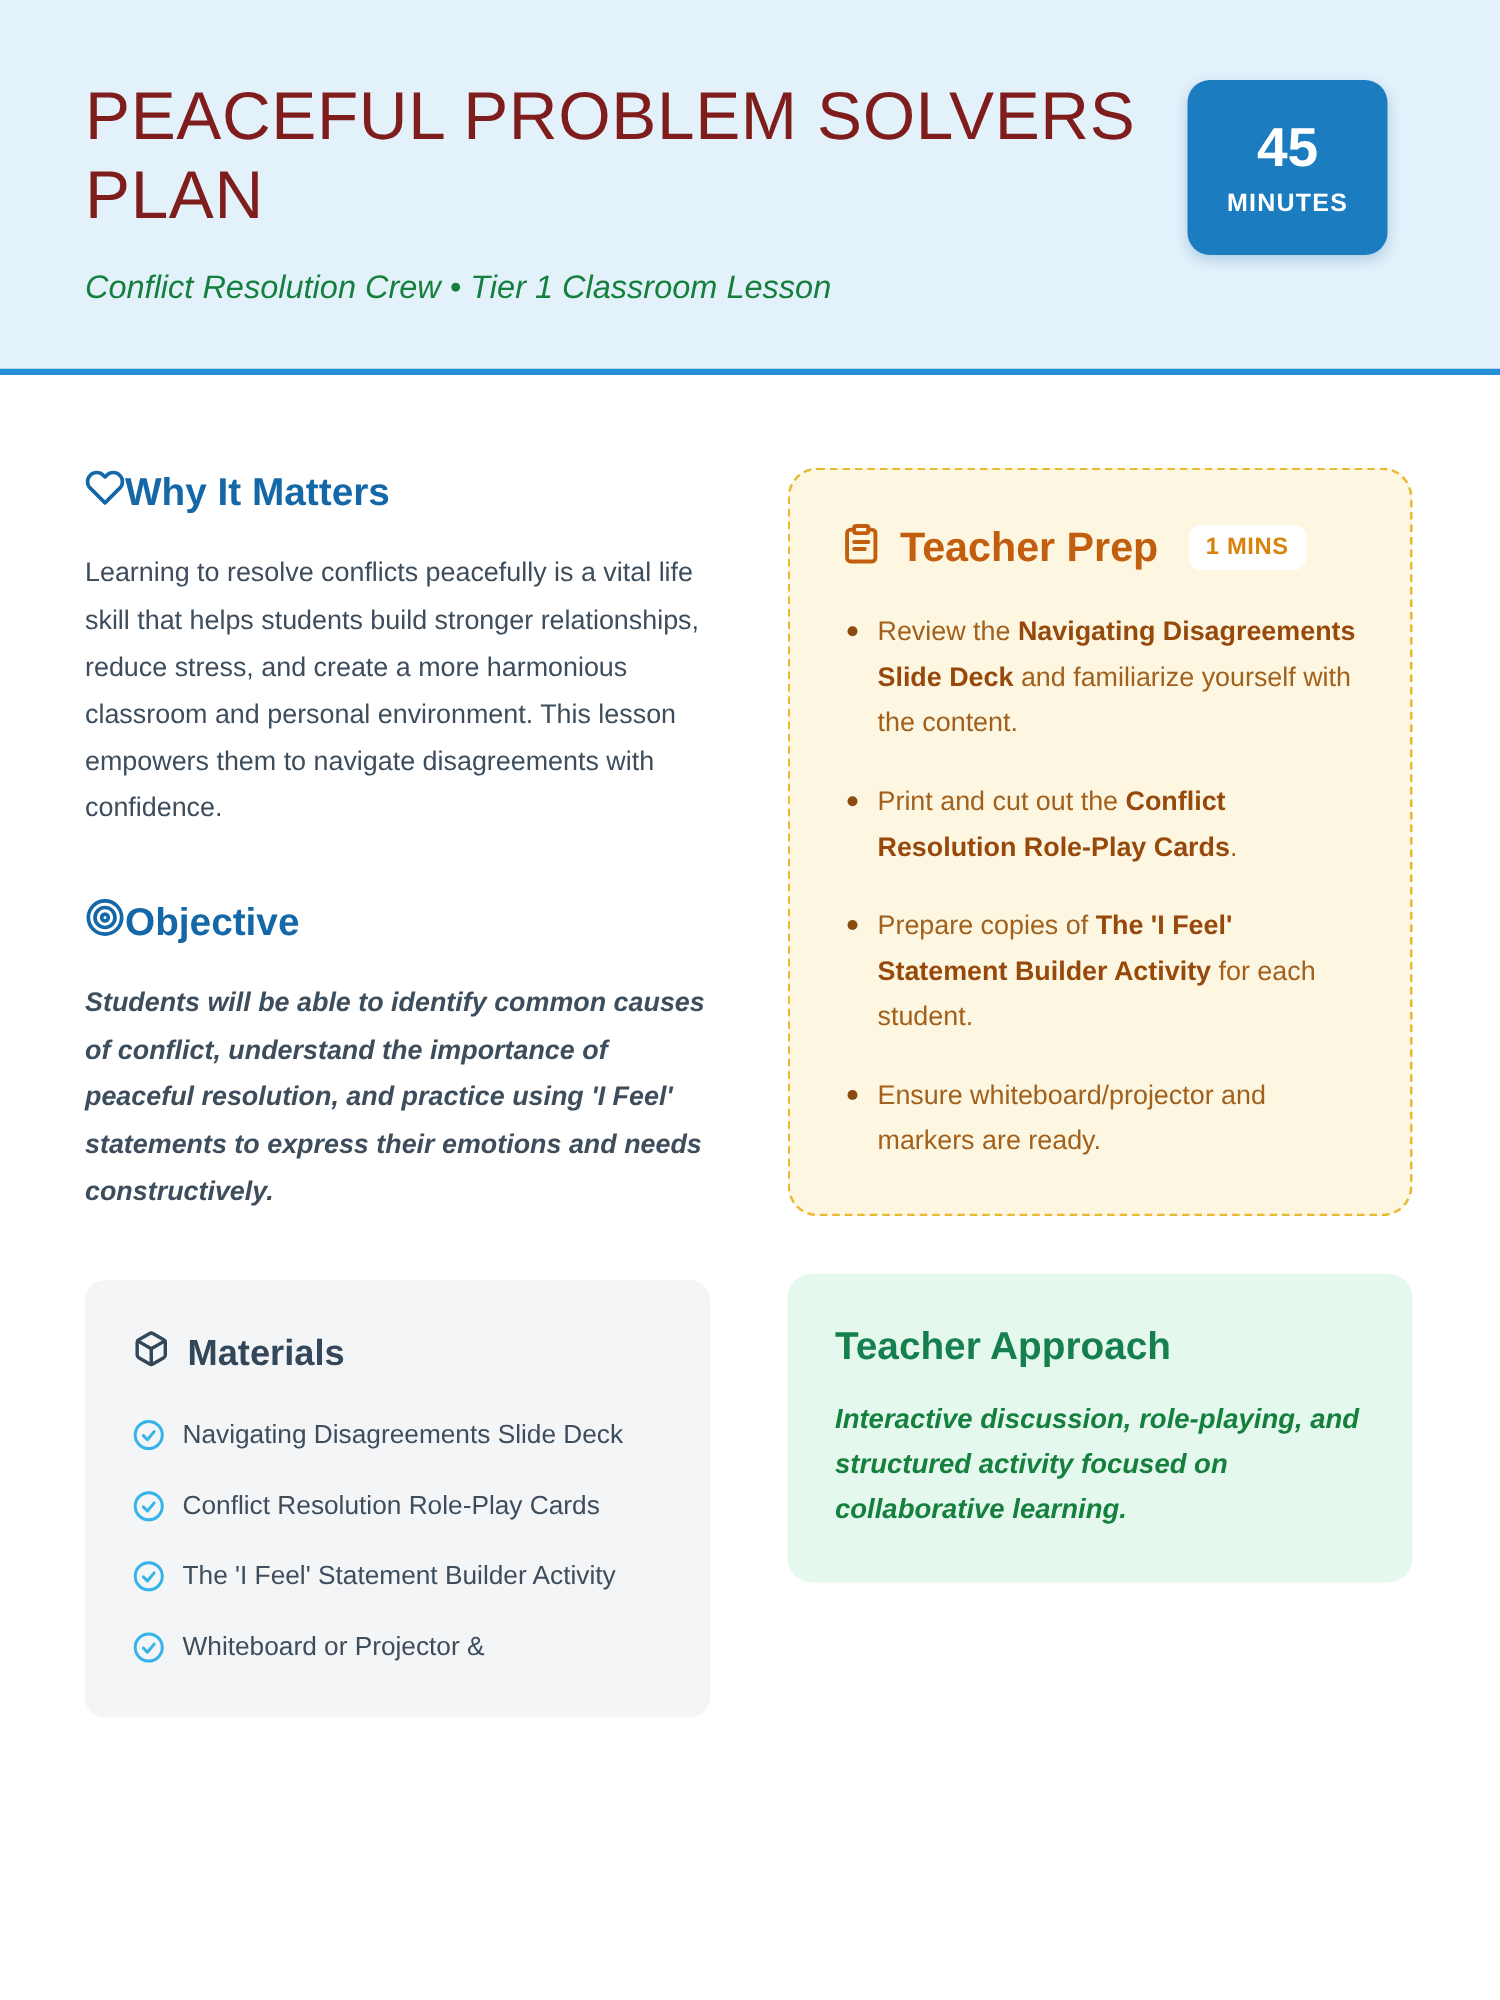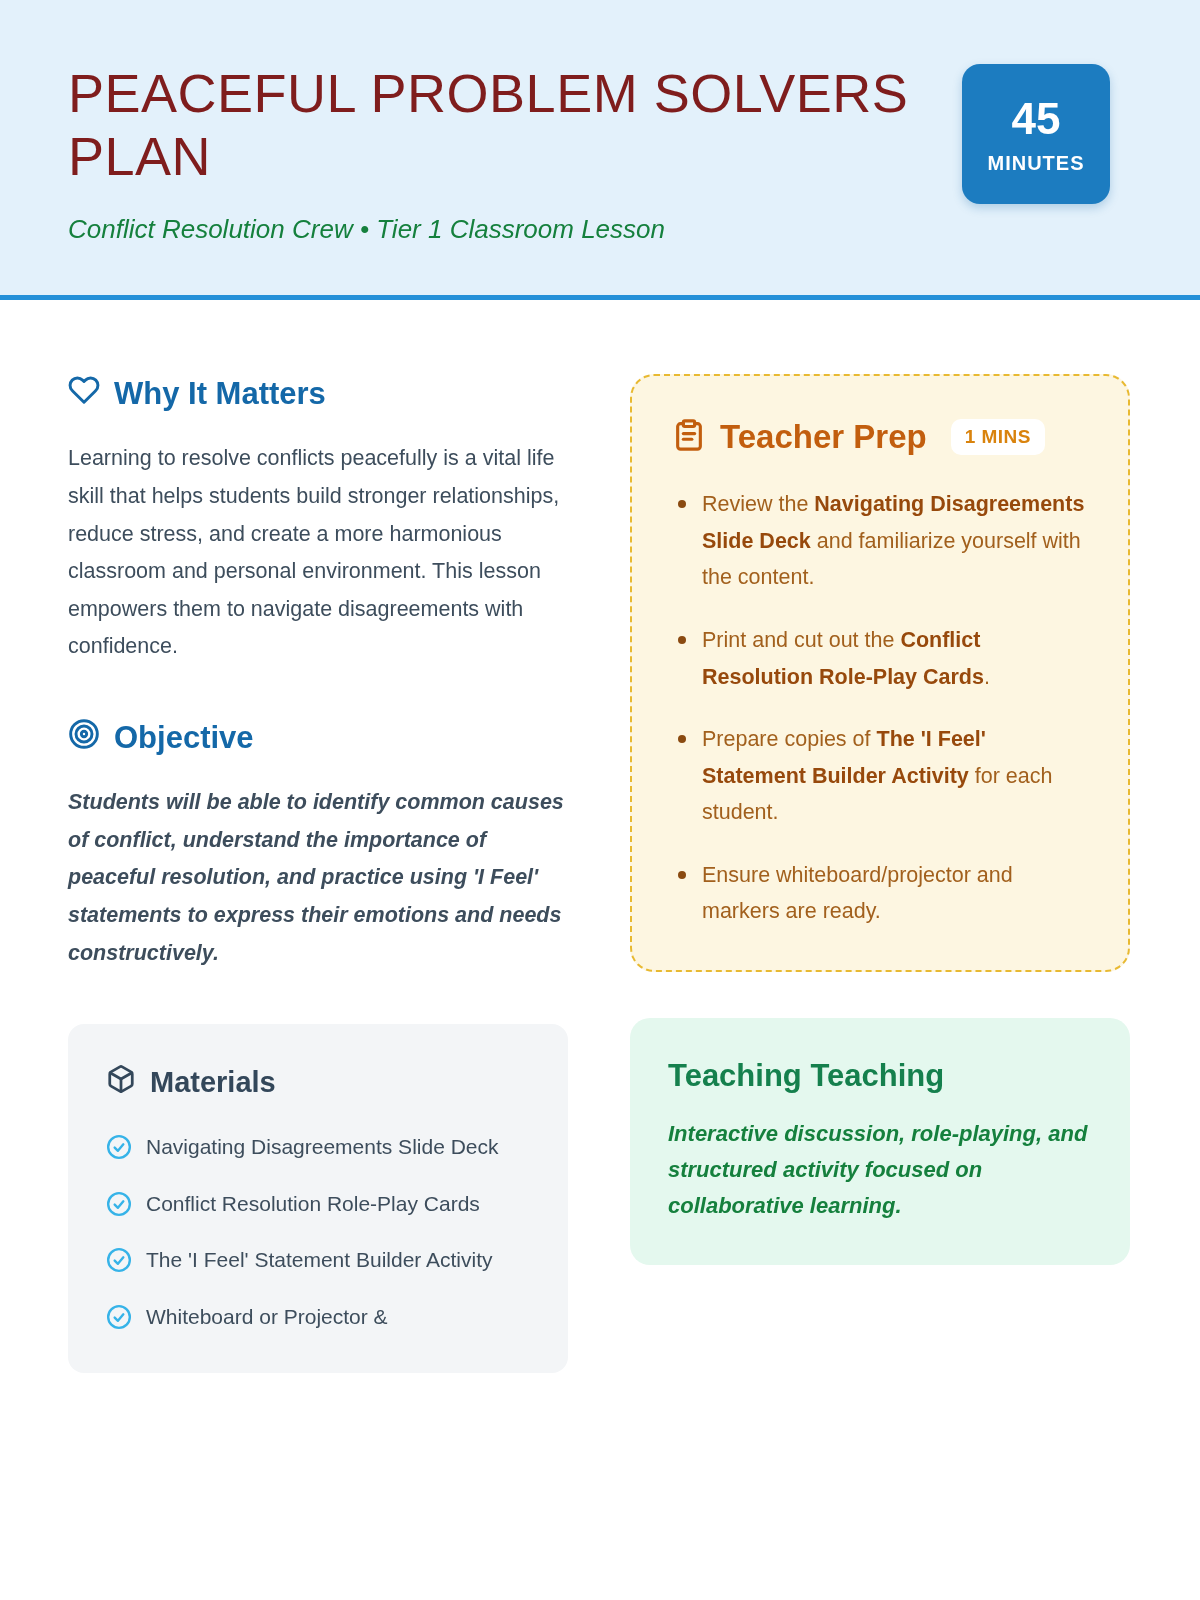--- a/index.html
+++ b/index.html
@@ -31,21 +31,21 @@
     margin-top: 26px;
     color: #15803d;
     font-size: 26px;
     font-weight: normal;
     font-style: italic;
   }
   .duration-badge {
     position: absolute;
     top: 64px;
     right: 90px;
-    width: 148px;
+    width: 160px;
     height: 140px;
     background: #1c7cc0;
     border-radius: 18px;
     display: flex;
     flex-direction: column;
     align-items: center;
     justify-content: center;
     color: #ffffff;
     box-shadow: 0 4px 10px rgba(20, 104, 168, 0.25);
   }
@@ -58,21 +58,20 @@
     gap: 62px;
     padding: 74px 68px 0 68px;
   }
   .col-left  { width: 500px; flex: 0 0 500px; }
   .col-right { width: 500px; flex: 0 0 500px; }
 
   
   .section-heading {
     display: flex;
     align-items: center;
-    gap: 14px;
     color: #1468a8;
     font-size: 31px;
     font-weight: 800;
     margin-bottom: 26px;
   }
   .section-heading svg { width: 32px; height: 32px; }
 
   .body-text {
     font-size: 21.5px;
     line-height: 1.75;
@@ -297,19 +296,19 @@
         <li>
           <span>Prepare copies of </span><strong>The 'I Feel' Statement Builder Activity</strong><span> for each student.</span>
         </li>
         <li>
           <span>Ensure whiteboard/projector and markers are ready.</span><strong></strong><span></span>
         </li>
       </ul>
     </section>
 
     <section class="approach-card">
-      <div class="approach-title">Teaching Teaching</div>
+      <div class="approach-title">Teacher Approach</div>
       <p class="approach-body">Interactive discussion, role-playing, and structured activity focused on collaborative learning.</p>
     </section>
 
   </div>
 
 </main>
 
 </body></html>

